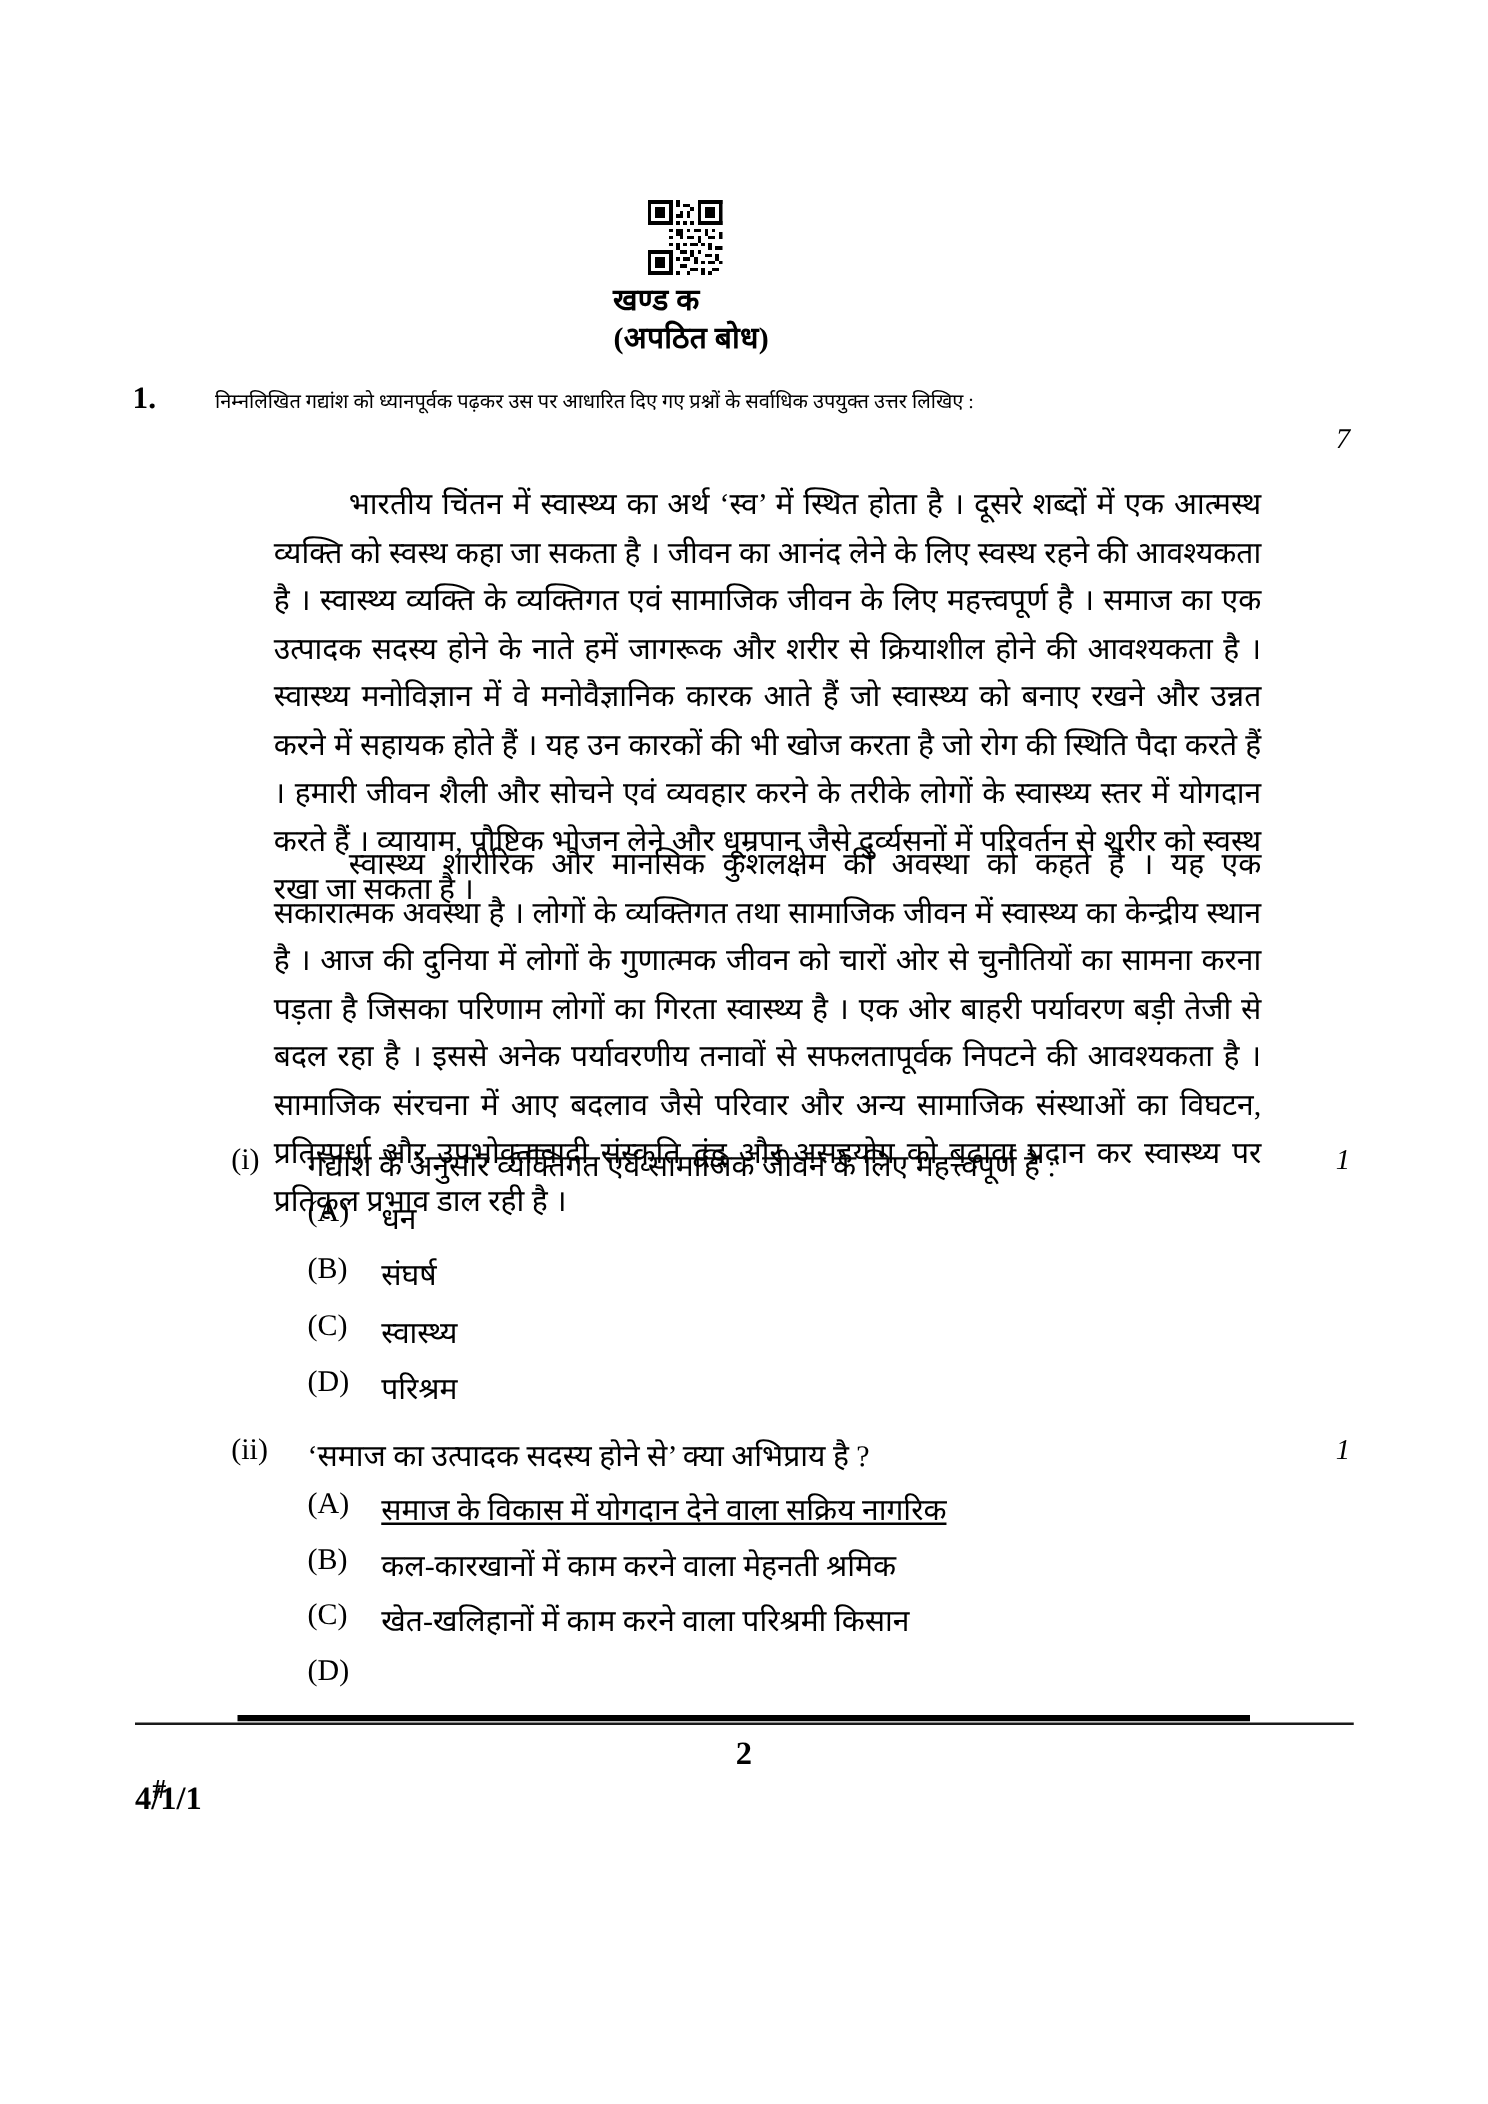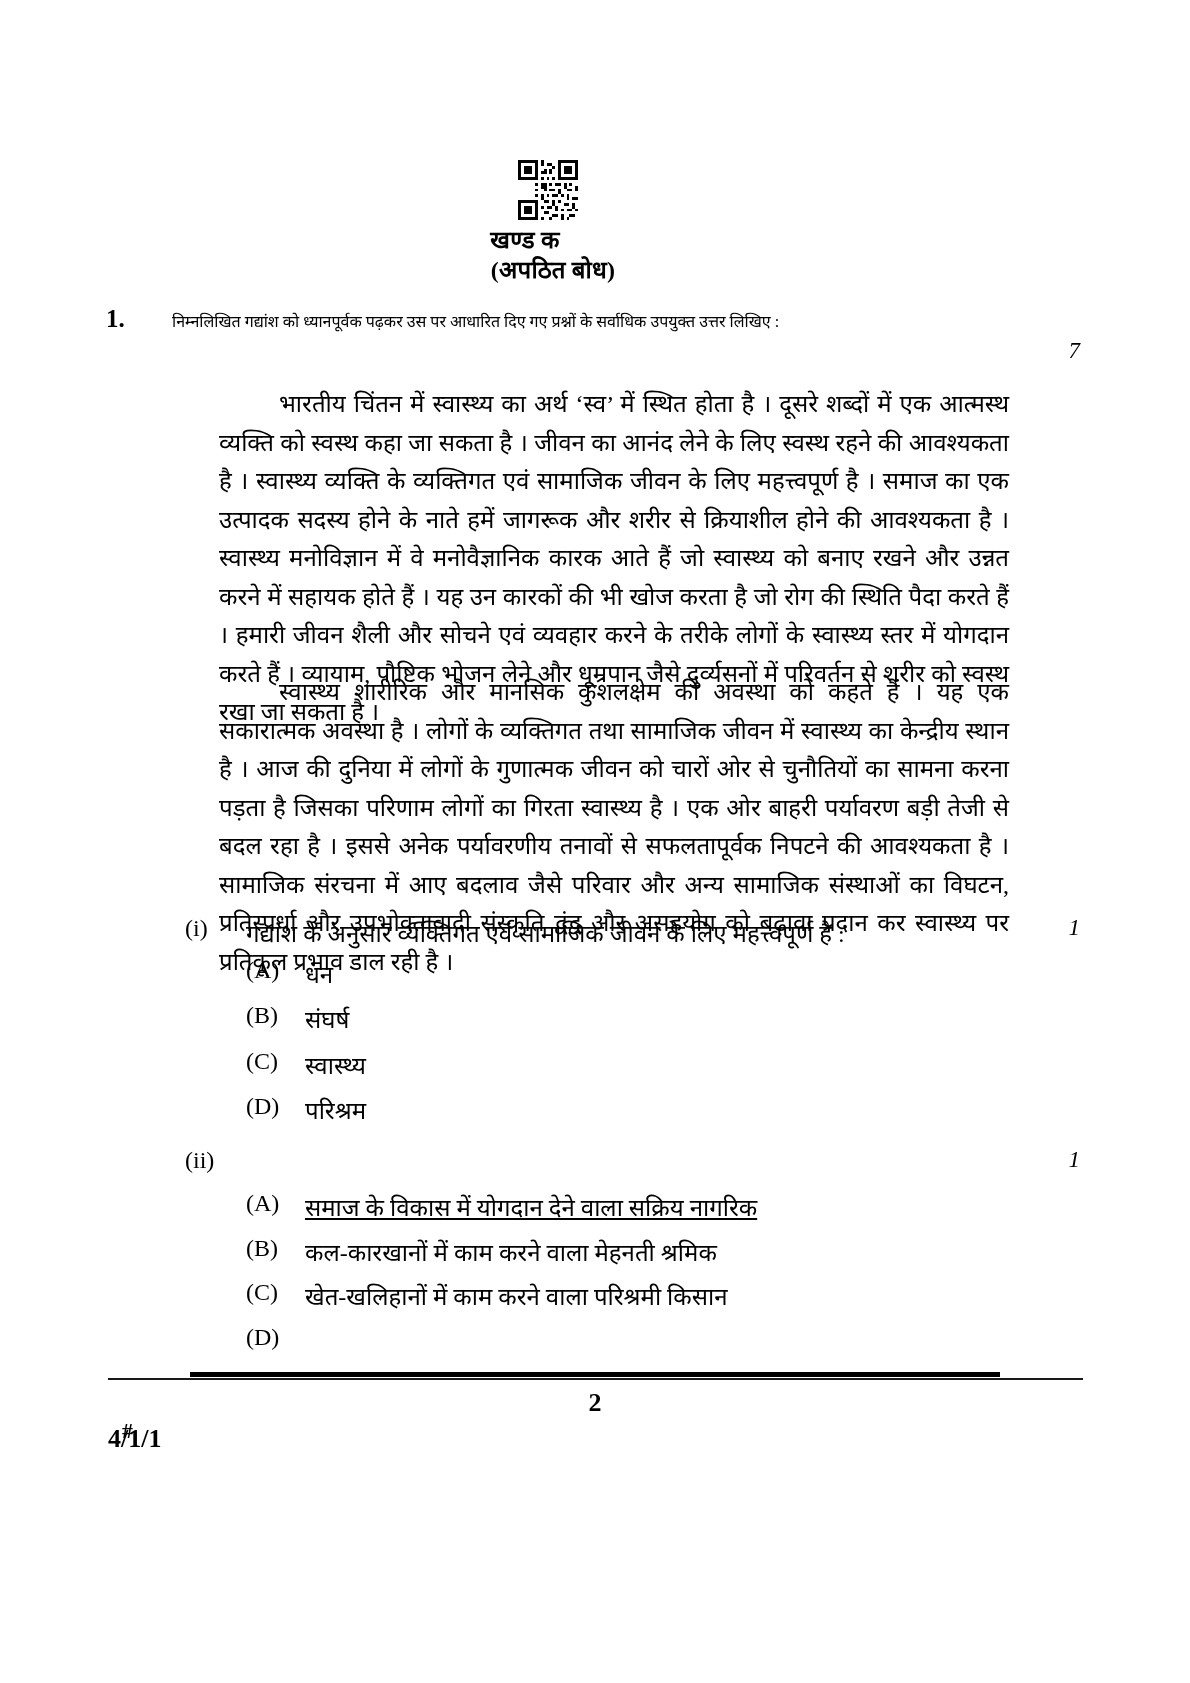--- a/index.html
+++ b/index.html
@@ -277,20 +277,21 @@
   <div class="opt-letter" id="qi-opt-b-letter">(B)</div>
   <div class="opt-text" id="qi-opt-b-text">संघर्ष</div>
 
   <div class="opt-letter" id="qi-opt-c-letter">(C)</div>
   <div class="opt-text" id="qi-opt-c-text">स्वास्थ्य</div>
 
   <div class="opt-letter" id="qi-opt-d-letter">(D)</div>
   <div class="opt-text" id="qi-opt-d-text">परिश्रम</div>
 
   <div class="subq-label" id="qii-label">(ii)</div>
+  <div class="subq-text" id="qii-text">‘समाज का उत्पादक सदस्य होने से’ क्या अभिप्राय है ?</div>
   <div class="marks" id="qii-marks">1</div>
 
   <div class="opt-letter" id="qii-opt-a-letter">(A)</div>
   <div class="opt-text" id="qii-opt-a-text">समाज के विकास में योगदान देने वाला सक्रिय नागरिक</div>
 
   <div class="opt-letter" id="qii-opt-b-letter">(B)</div>
   <div class="opt-text" id="qii-opt-b-text">कल-कारखानों में काम करने वाला मेहनती श्रमिक</div>
 
   <div class="opt-letter" id="qii-opt-c-letter">(C)</div>
   <div class="opt-text" id="qii-opt-c-text">खेत-खलिहानों में काम करने वाला परिश्रमी किसान</div>

